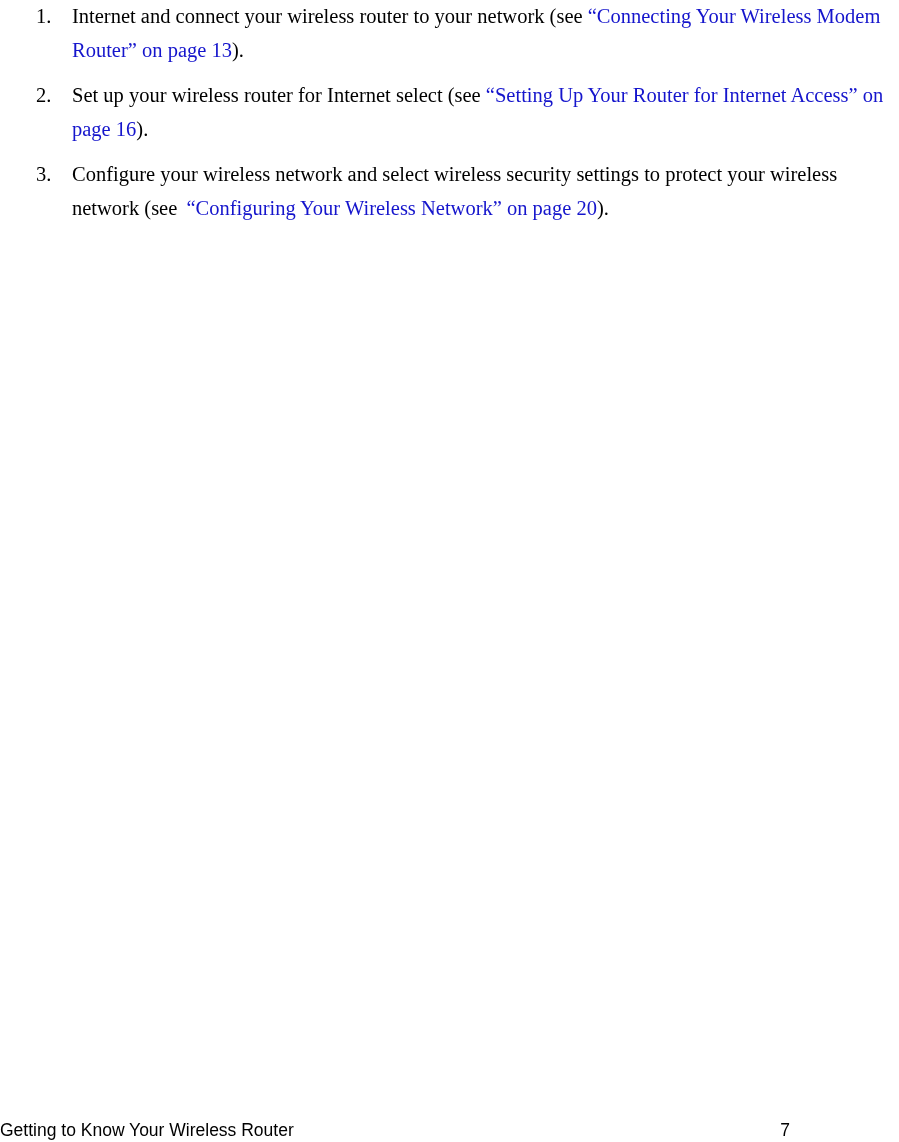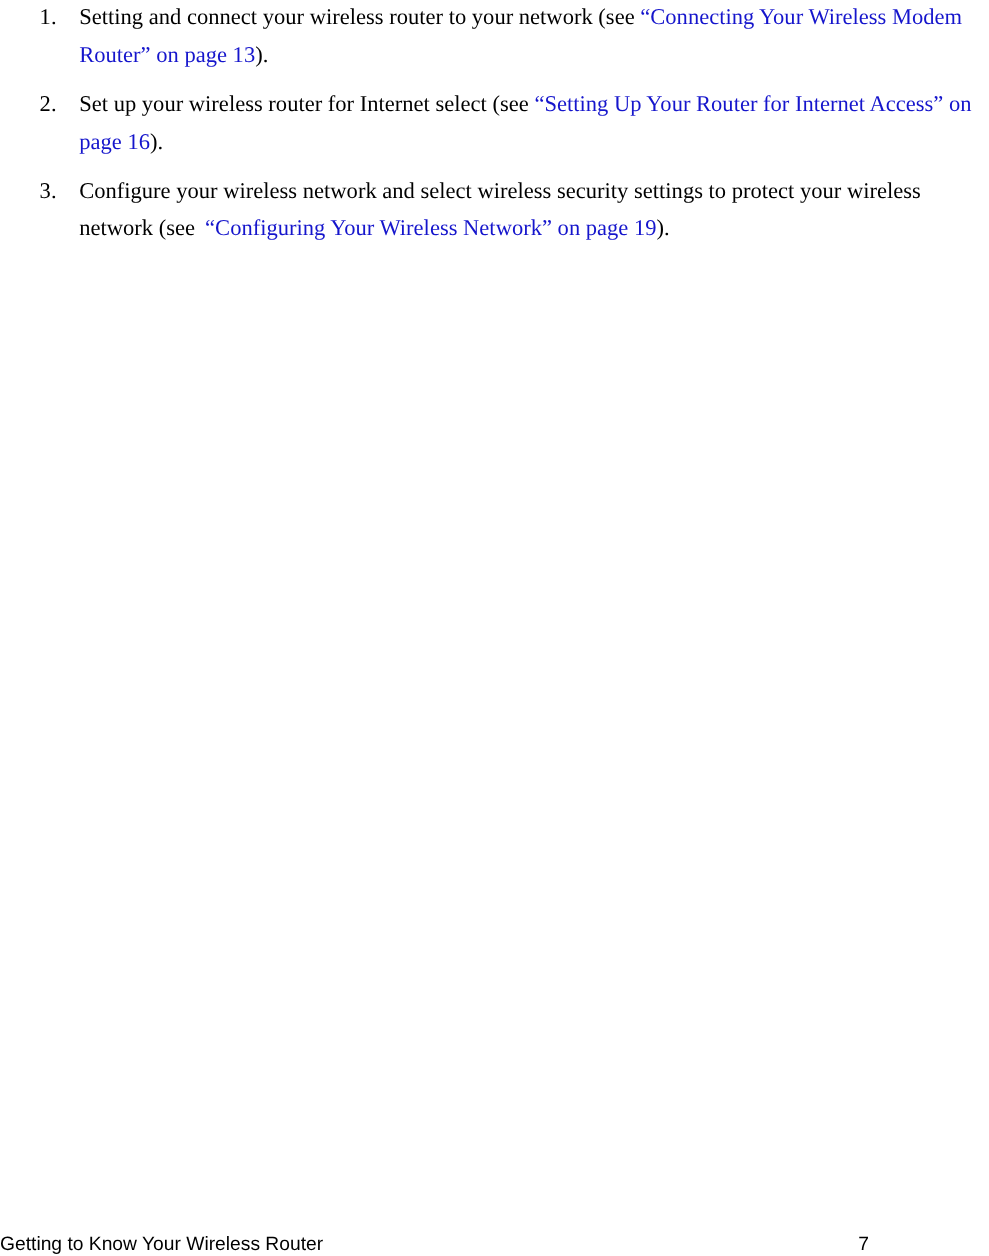--- a/index.html
+++ b/index.html
@@ -108,31 +108,31 @@
 <body style="background: rgb(255, 255, 255); color: rgb(0, 0, 0);">
 
 <div id="page">
 
   <div id="content">
 
     <ol class="proc-list">
 
       <li class="proc-item">
         <span class="proc-num">1.</span>
-        <span class="proc-text"><span>Setting and connect your wireless router to your network (see </span><a class="xref" href="#" style="color: rgb(21, 21, 204); text-decoration: none;">“Connecting Your Wireless Modem Router” on page 13</a><span>).</span></span>
+        <span class="proc-text"><span>Internet and connect your wireless router to your network (see </span><a class="xref" href="#" style="color: rgb(21, 21, 204); text-decoration: none;">“Connecting Your Wireless Modem Router” on page 13</a><span>).</span></span>
       </li>
 
       <li class="proc-item">
         <span class="proc-num">2.</span>
         <span class="proc-text"><span>Set up your wireless router for Internet select (see </span><a class="xref" href="#" style="color: rgb(21, 21, 204); text-decoration: none;">“Setting Up Your Router for Internet Access” on page 16</a><span>).</span></span>
       </li>
 
       <li class="proc-item">
         <span class="proc-num">3.</span>
-        <span class="proc-text"><span>Configure your wireless network and select wireless security settings to protect your wireless network (see </span><span class="wide-space"></span><a class="xref" href="#" style="color: rgb(21, 21, 204); text-decoration: none;">“Configuring Your Wireless Network” on page 19</a><span>).</span></span>
+        <span class="proc-text"><span>Configure your wireless network and select wireless security settings to protect your wireless network (see </span><span class="wide-space"></span><a class="xref" href="#" style="color: rgb(21, 21, 204); text-decoration: none;">“Configuring Your Wireless Network” on page 20</a><span>).</span></span>
       </li>
 
     </ol>
 
   </div>
 
   <div id="footer">
     <span class="foot-left">Getting to Know Your Wireless Router</span>
     <span class="foot-right">7</span>
   </div>

